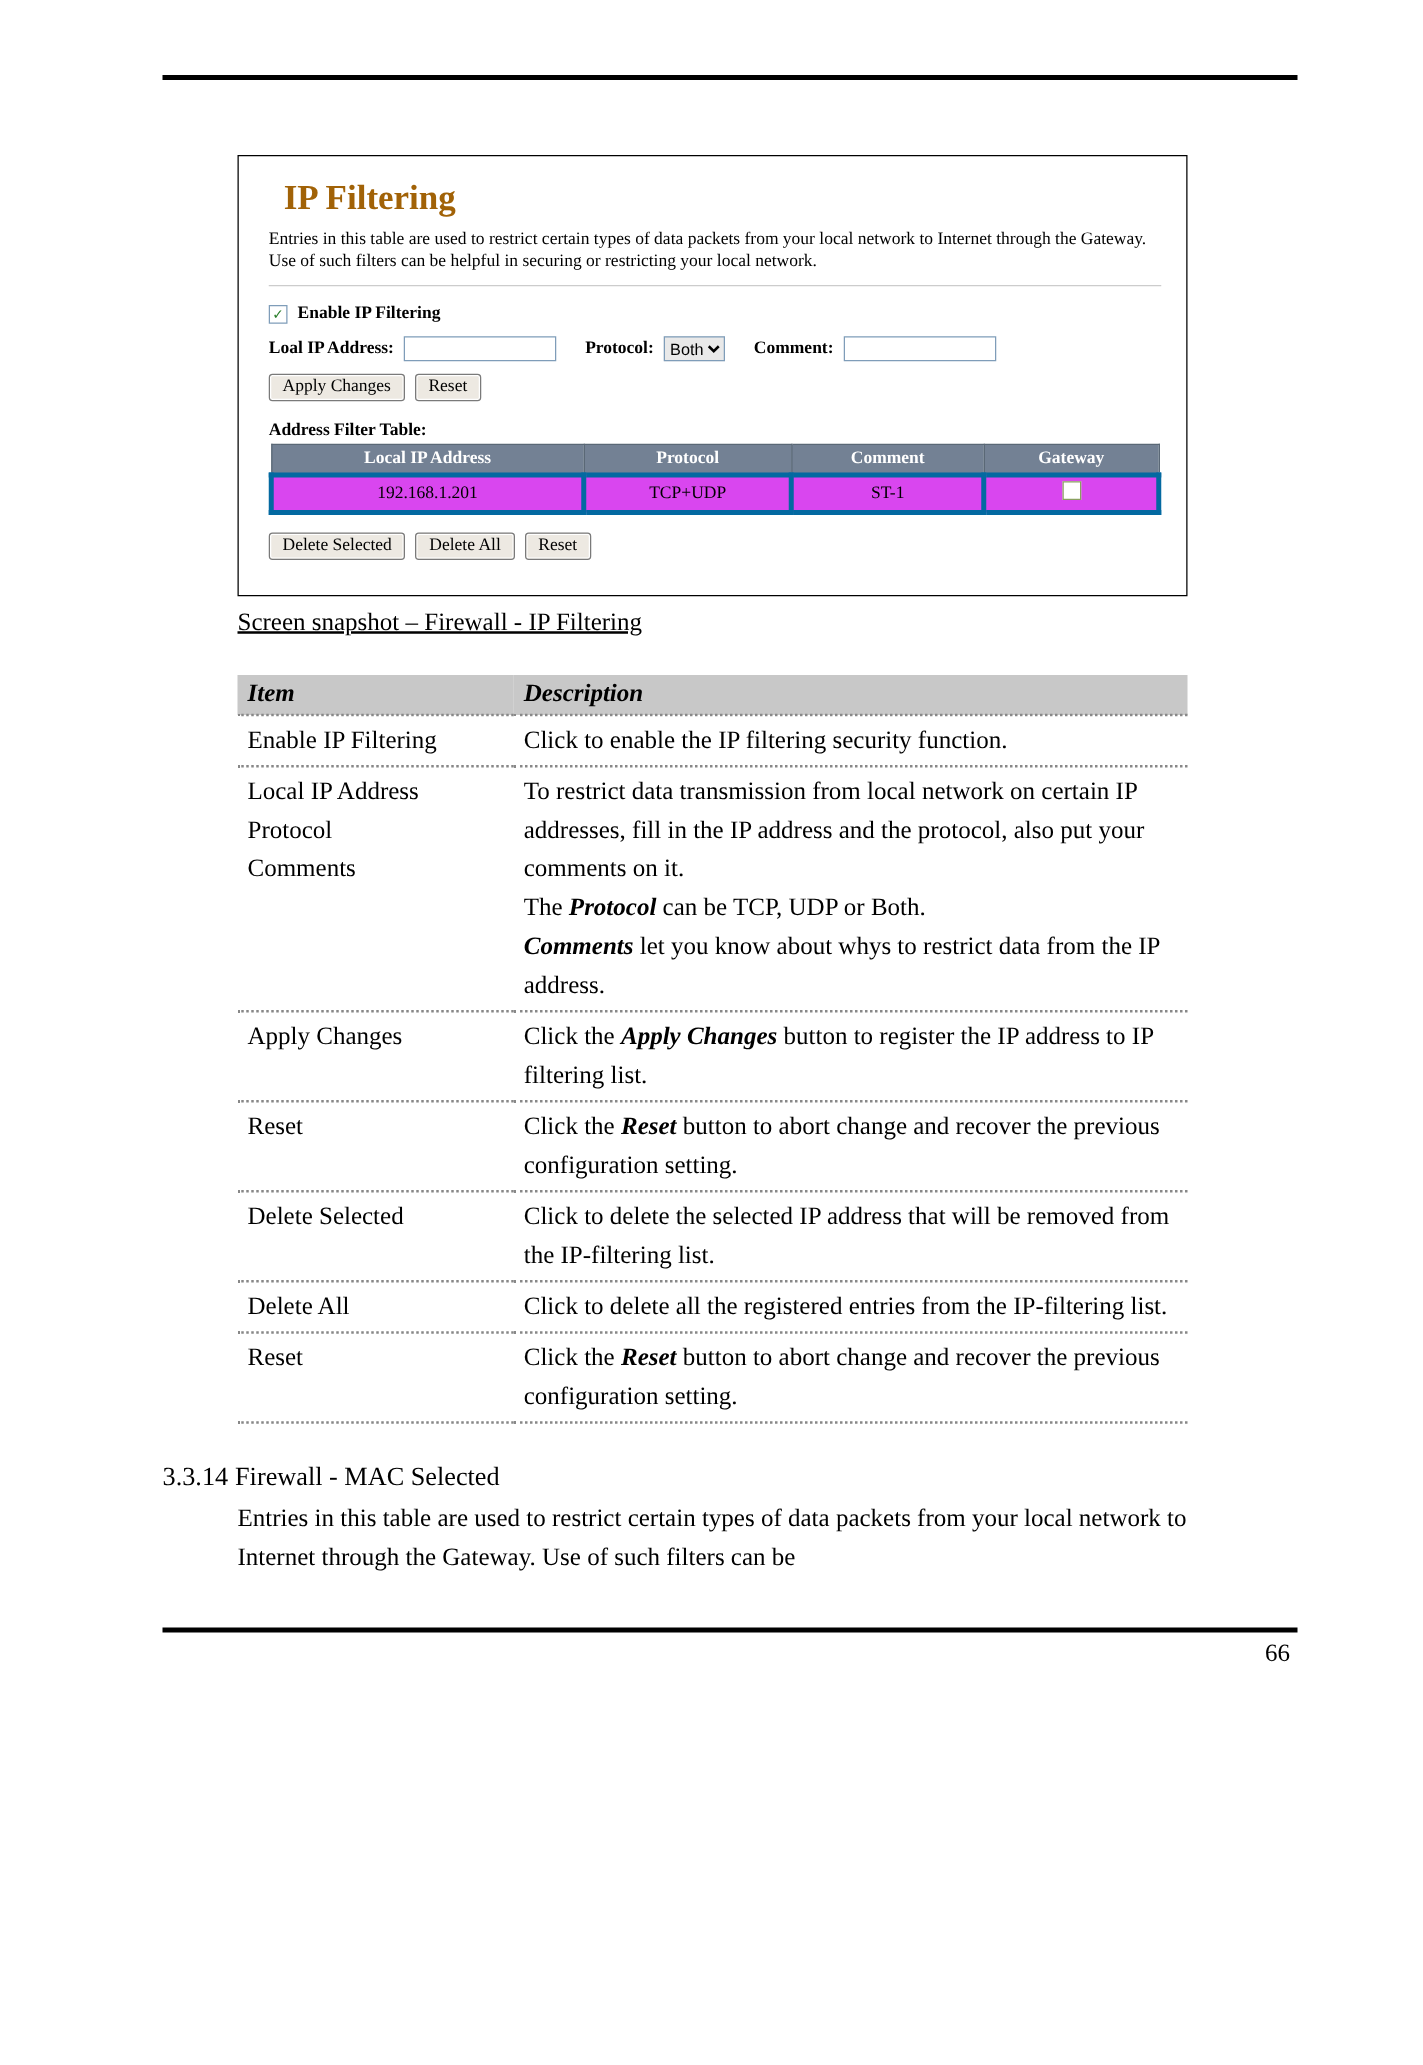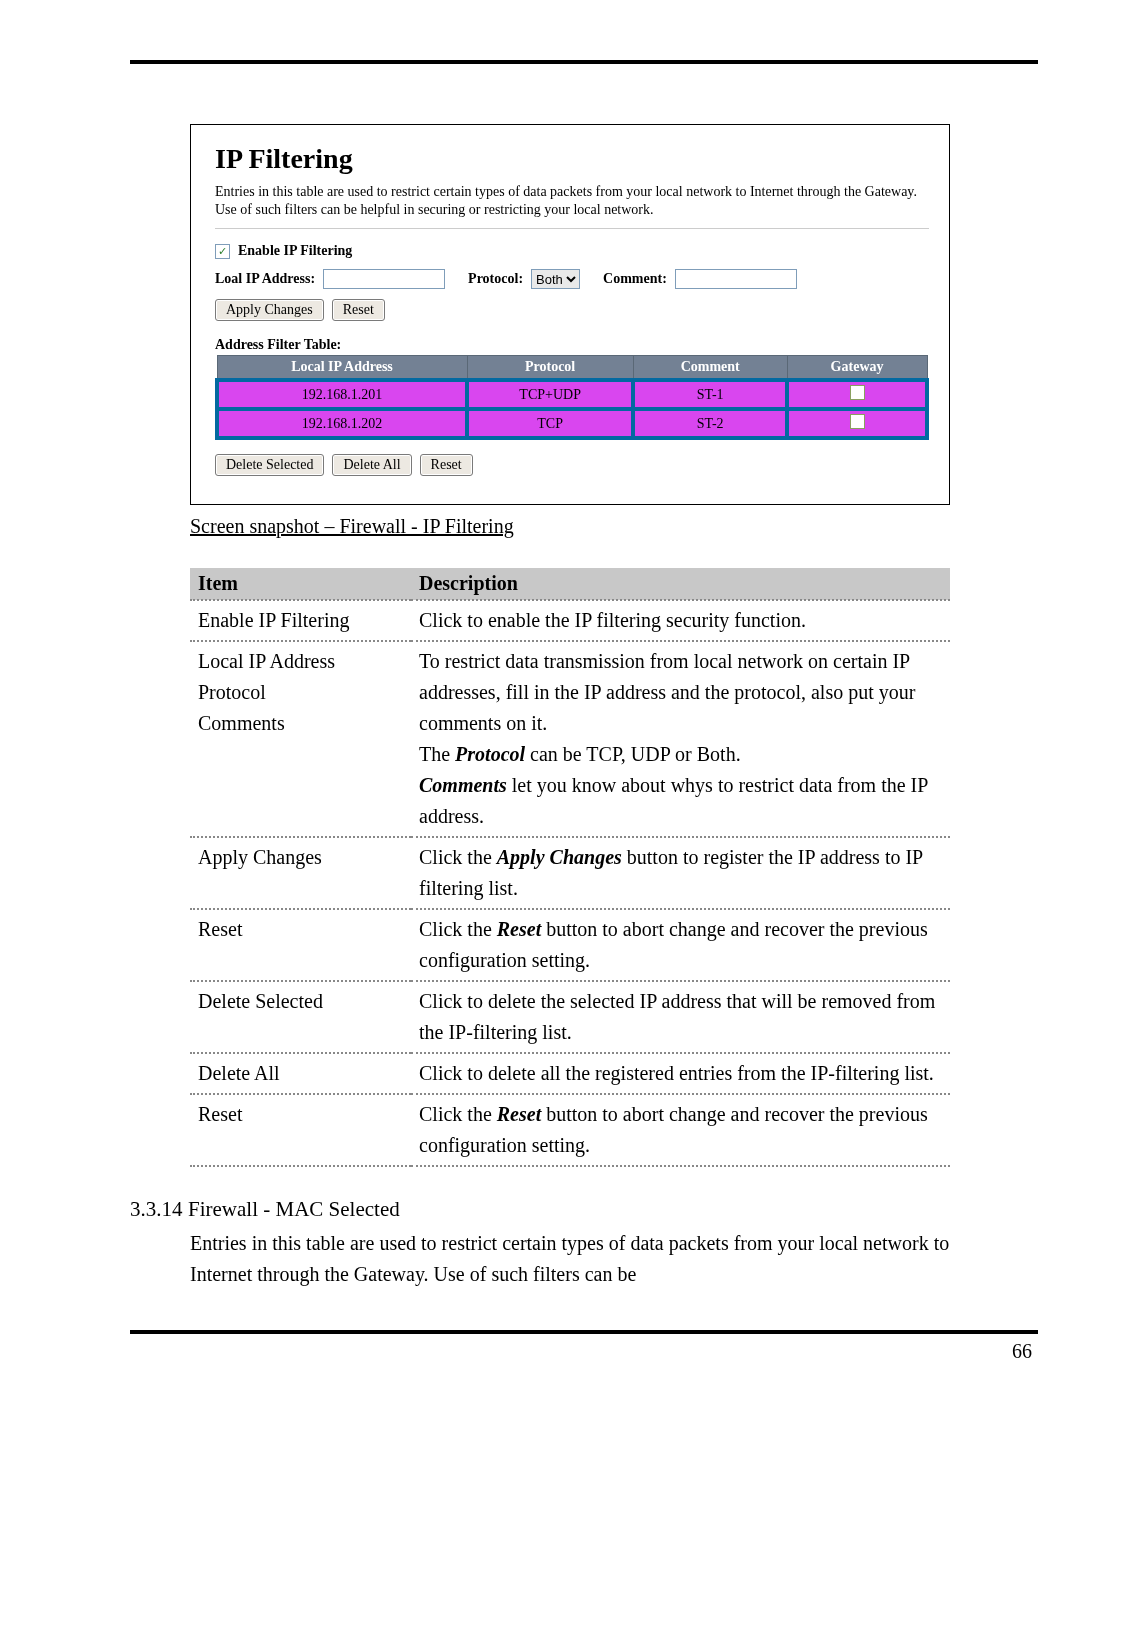--- a/index.html
+++ b/index.html
@@ -27,24 +27,24 @@
   .screenshot-frame {
     border: 1px solid #000;
     margin: 0 0 10px 60px;
     padding: 18px 20px 18px 24px;
     width: 760px;
     box-sizing: border-box;
     font-family: "Times New Roman", serif;
     background:#fff;
   }
   .sc-title {
-    color: #000000;
+    color: #a16207;
     font-size: 28px;
     font-weight: bold;
-    margin: 0 0 8px 0;
+    margin: 0 0 8px 12px;
     font-family: "Times New Roman", serif;
   }
   .sc-desc {
     font-size: 14px;
     line-height: 1.25;
     margin-bottom: 8px;
   }
   .sc-hr {
     border-top: 1px solid #ccc;
     margin: 10px 0 14px 0;
@@ -126,20 +126,21 @@
     margin-left:60px;
     width:760px;
     border-collapse:collapse;
     font-size:20px;
   }
   .desc-table thead td {
     background:#c8c8c8;
     font-weight:bold;
     padding:4px 8px;
     border-bottom:2px dotted #888;
+    font-style:italic;
   }
   .desc-table tbody td {
     vertical-align:top;
     padding:4px 8px;
     border-bottom:2px dotted #888;
     line-height:1.55;
   }
   .section-heading {
     font-size:21px;
     margin:30px 0 6px 0;
@@ -212,26 +213,20 @@
           <td>Gateway</td>
         </tr>
       </thead>
       <tbody>
         <tr>
           <td>192.168.1.201</td>
           <td>TCP+UDP</td>
           <td>ST-1</td>
           <td><span class="sc-check-cell"></span></td>
         </tr>
-        <tr>
-          <td>192.168.1.202</td>
-          <td>TCP</td>
-          <td>ST-2</td>
-          <td><span class="sc-check-cell"></span></td>
-        </tr>
       </tbody>
     </table>
 
     <div class="sc-form-row" style="margin-top:14px;">
       <button class="sc-button">Delete Selected</button>
       <button class="sc-button">Delete All</button>
       <button class="sc-button">Reset</button>
     </div>
   </div>
 

